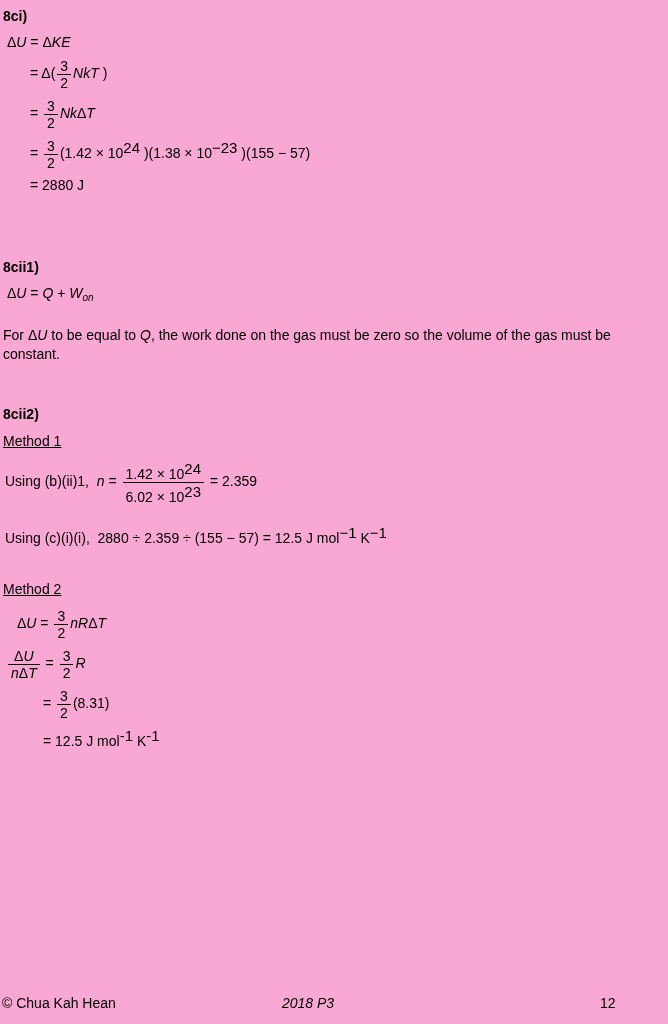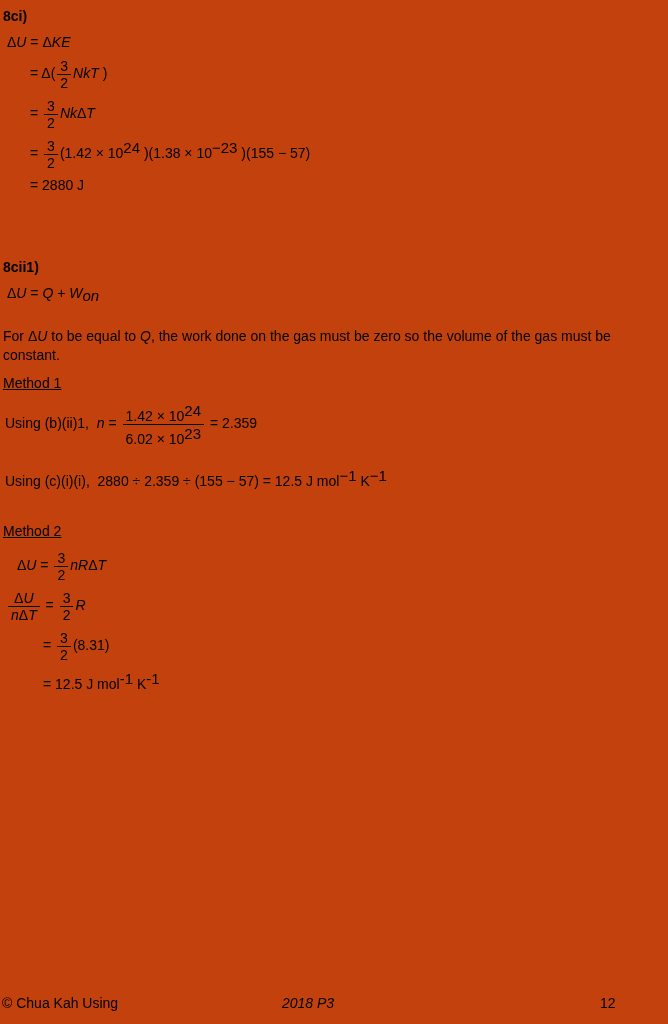--- a/index.html
+++ b/index.html
@@ -1,20 +1,20 @@
 <!DOCTYPE html>
 <html><head>
 <meta charset="utf-8">
 <style>
   html, body { margin: 0; padding: 0; background: #ffffff; }
   .page {
     position: relative;
     width: 668px;
     height: 1024px;
-    background: #c2410c;
+    background: #f9a8d4;
     color: #000000;
     font-family: "Liberation Sans", "DejaVu Sans", sans-serif;
     font-size: 14px;
     overflow: hidden;
   }
   .content { padding: 8px 4px 0 3px; }
 
   .sec-heading {
     font-weight: 700;
     margin: 0;
@@ -52,21 +52,21 @@
     align-items: center;
     vertical-align: middle;
     text-align: center;
     margin: 1px 2px;
     line-height: 1.15;
   }
   .fnum, .fden { display: block; padding: 0 3px; white-space: pre; }
   .fden { border-top: 1.4px solid #000; }
 
   .sup { font-size: 15px; vertical-align: 5px; }
-  .sub { font-size: 15px; vertical-align: -3px; }
+  .sub { font-size: 10px; vertical-align: -3px; }
 
   .footer {
     position: absolute;
     top: 995px;
     left: 0;
     width: 100%;
     height: 20px;
     line-height: 17px;
   }
   .footer .f-left   { position: absolute; left: 2px;   top: 0; }
@@ -83,31 +83,32 @@
     <div class="eq-line eq-first" style="margin-left:4px"><span>Δ</span><span class="it">U</span><span> = Δ</span><span class="it">KE</span></div>
     <div class="eq-line" style="margin-left:27px"><span>= Δ(</span><span class="frac"><span class="fnum"><span>3</span></span><span class="fden"><span>2</span></span></span><span class="it">NkT</span><span> )</span></div>
     <div class="eq-line" style="margin-left:27px"><span>= </span><span class="frac"><span class="fnum"><span>3</span></span><span class="fden"><span>2</span></span></span><span class="it">Nk</span><span>Δ</span><span class="it">T</span></div>
     <div class="eq-line" style="margin-left:27px"><span>= </span><span class="frac"><span class="fnum"><span>3</span></span><span class="fden"><span>2</span></span></span><span>(1.42 × 10</span><span class="sup">24</span><span> )(1.38 × 10</span><span class="sup">−23</span><span> )(155 − 57)</span></div>
     <div class="eq-line" style="margin-left:27px"><span>= 2880 J</span></div>
 
     <div class="sec-heading mt-section">8cii1)</div>
     <div class="eq-line eq-first" style="margin-left:4px"><span>Δ</span><span class="it">U</span><span> = </span><span class="it">Q</span><span> + </span><span class="it">W</span><span class="it sub">on</span></div>
     <div class="para"><span>For Δ</span><span class="it">U</span><span> to be equal to </span><span class="it">Q</span><span>, the work done on the gas must be zero so the volume of the gas must be constant.</span></div>
 
+    <div class="sec-heading mt-section" style="margin-top:42px">8cii2)</div>
 
     <div class="method-label">Method 1</div>
     <div class="eq-line eq-first" style="margin-left:2px"><span>Using (b)(ii)1,  </span><span class="it">n</span><span> = </span><span class="frac"><span class="fnum"><span>1.42 × 10</span><span class="sup">24</span></span><span class="fden"><span>6.02 × 10</span><span class="sup">23</span></span></span><span> = 2.359</span></div>
     <div class="eq-line" style="margin-left:2px; margin-top:18px"><span>Using (c)(i)(i),  2880 ÷ 2.359 ÷ (155 − 57) = 12.5 J mol</span><span class="sup">−1</span><span> K</span><span class="sup">−1</span></div>
 
     <div class="method-label method2-label">Method 2</div>
     <div class="eq-line eq-first" style="margin-left:14px"><span>Δ</span><span class="it">U</span><span> = </span><span class="frac"><span class="fnum"><span>3</span></span><span class="fden"><span>2</span></span></span><span class="it">nR</span><span>Δ</span><span class="it">T</span></div>
     <div class="eq-line" style="margin-left:3px"><span class="frac"><span class="fnum"><span>Δ</span><span class="it">U</span></span><span class="fden"><span class="it">n</span><span>Δ</span><span class="it">T</span></span></span><span> = </span><span class="frac"><span class="fnum"><span>3</span></span><span class="fden"><span>2</span></span></span><span class="it">R</span></div>
     <div class="eq-line" style="margin-left:40px"><span>= </span><span class="frac"><span class="fnum"><span>3</span></span><span class="fden"><span>2</span></span></span><span>(8.31)</span></div>
     <div class="eq-line" style="margin-left:40px"><span>= 12.5 J mol</span><span class="sup">-1</span><span> K</span><span class="sup">-1</span></div>
 
   </div>
 
   <div class="footer">
-    <span class="f-left">© Chua Kah Using</span>
+    <span class="f-left">© Chua Kah Hean</span>
     <span class="f-center">2018 P3</span>
     <span class="f-right">12</span>
   </div>
 </div>
 
 </body></html>

